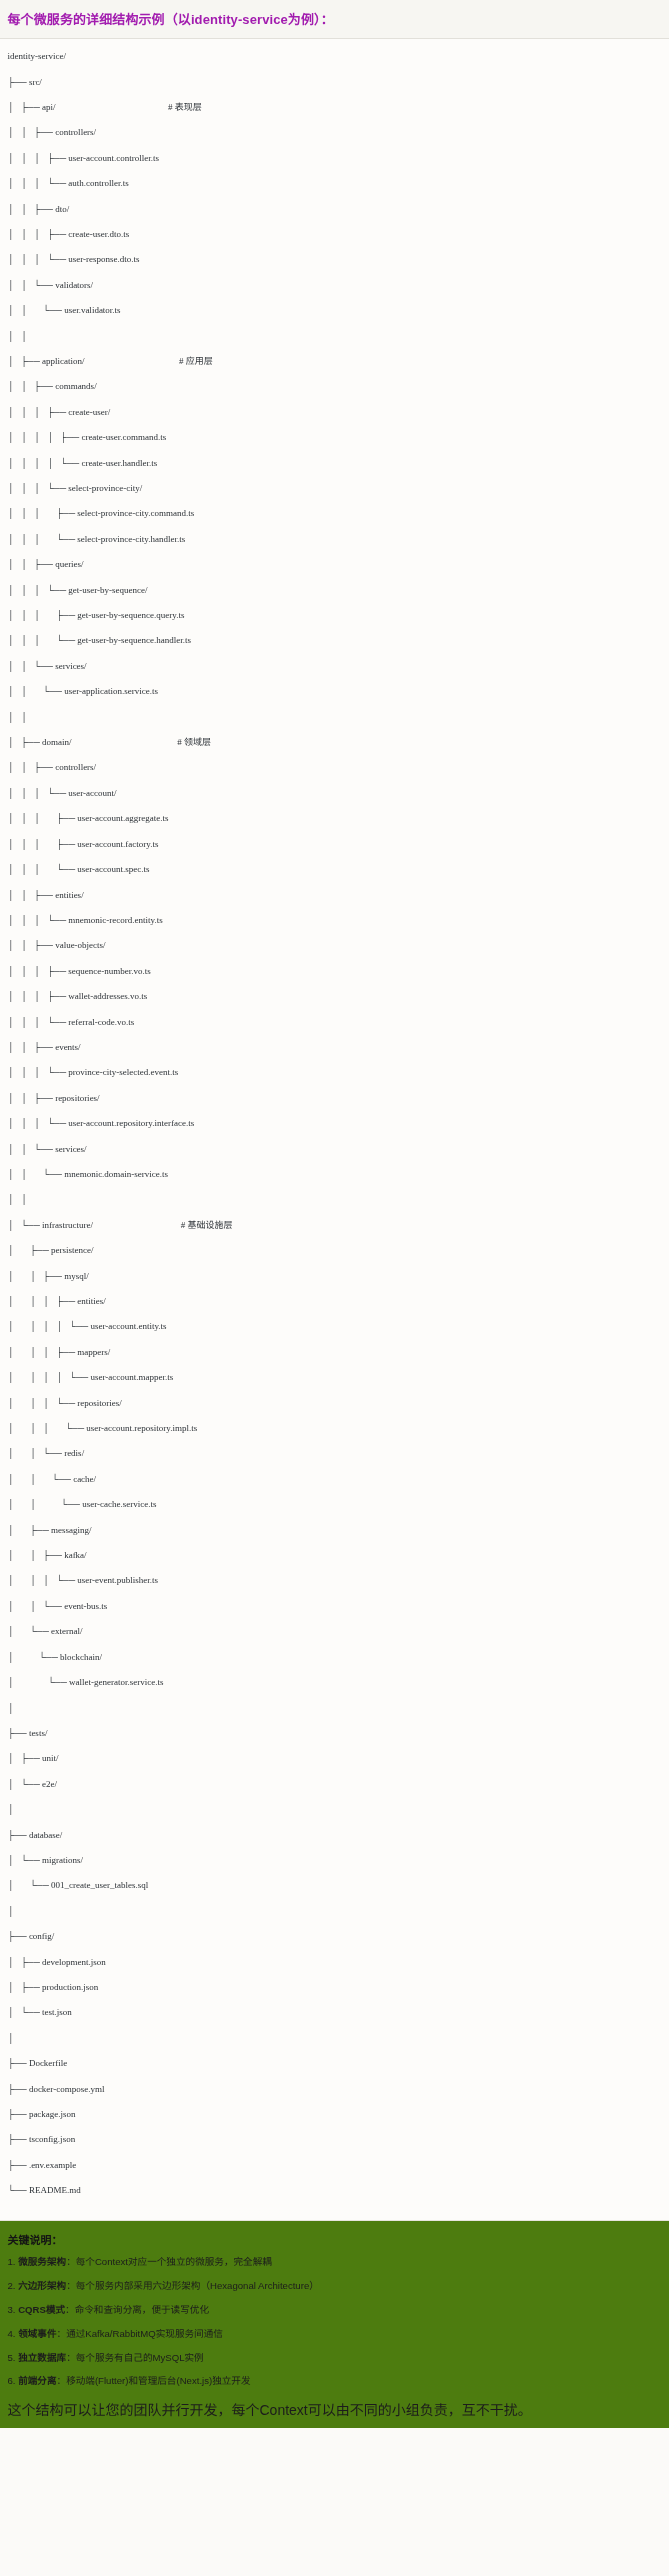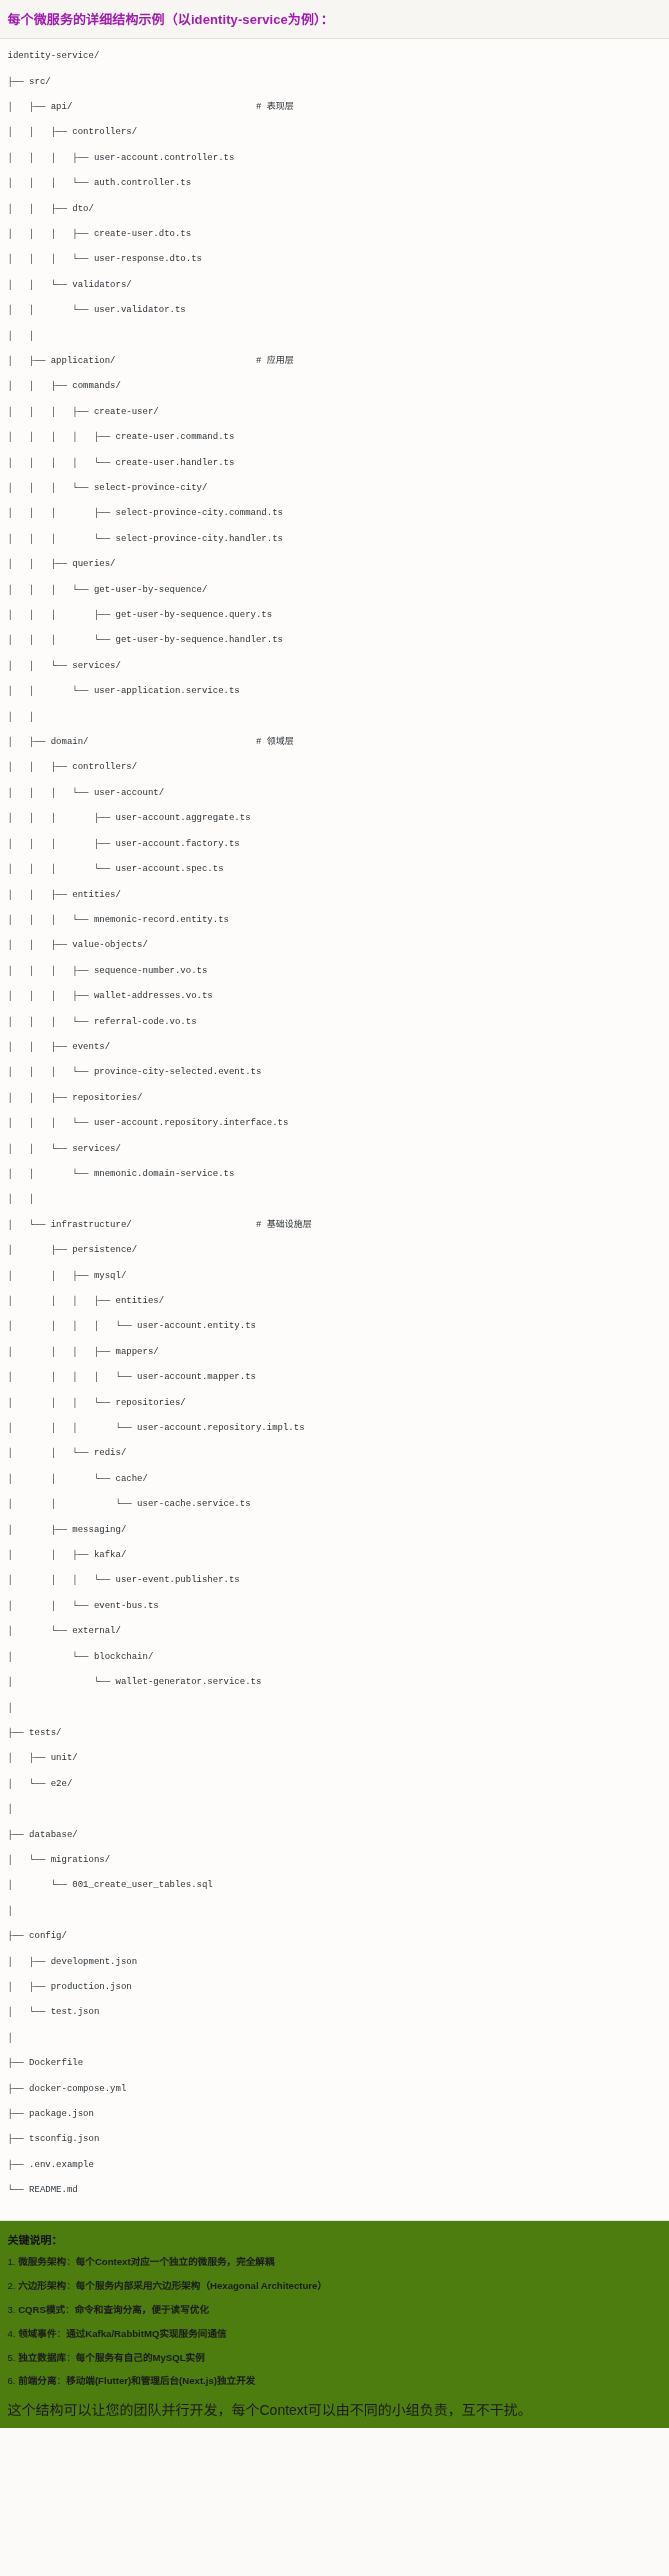--- a/index.html
+++ b/index.html
@@ -30,33 +30,34 @@
     font-family: "Liberation Sans", "DejaVu Sans", sans-serif;
   }
 
   
   .tree-block {
     background: #fdfcfa;
     padding: 11.3px 7.5px 10px 7.5px;
   }
   pre.tree {
     margin: 0;
-    font-family: Liberation Mono, monospace;
+    font-family: Liberation Serif, serif;
     font-size: 9px;
     line-height: 12.7px;
     color: #2e3338;
     white-space: pre;
     tab-size: 4;
   }
   .tree-line {
     display: block;
     white-space: pre;
   }
   .tree-line .cmt {
     color: #2e3338;
+    margin-left: 36px;
   }
 
   
   .notes-section {
     background: #4d7c0f;
     padding: 10px 7.5px 6.3px 7.5px;
     border-top: 0.6px solid #e6e4de;
   }
   .notes-title {
     margin: 0 0 8.8px 0;
@@ -78,21 +79,21 @@
   ol.notes-list li .num {
     font-weight: normal;
   }
   ol.notes-list li .term {
     font-weight: bold;
   }
   ol.notes-list li .colon {
     font-weight: normal;
   }
   ol.notes-list li .desc {
-    font-weight: bold;
+    font-weight: normal;
   }
   .notes-footer {
     margin: 11.3px 0 0 0;
     font-size: 14px;
     line-height: 1.55;
     color: #1c1c1c;
   }
 </style>
 </head>
 <body>

